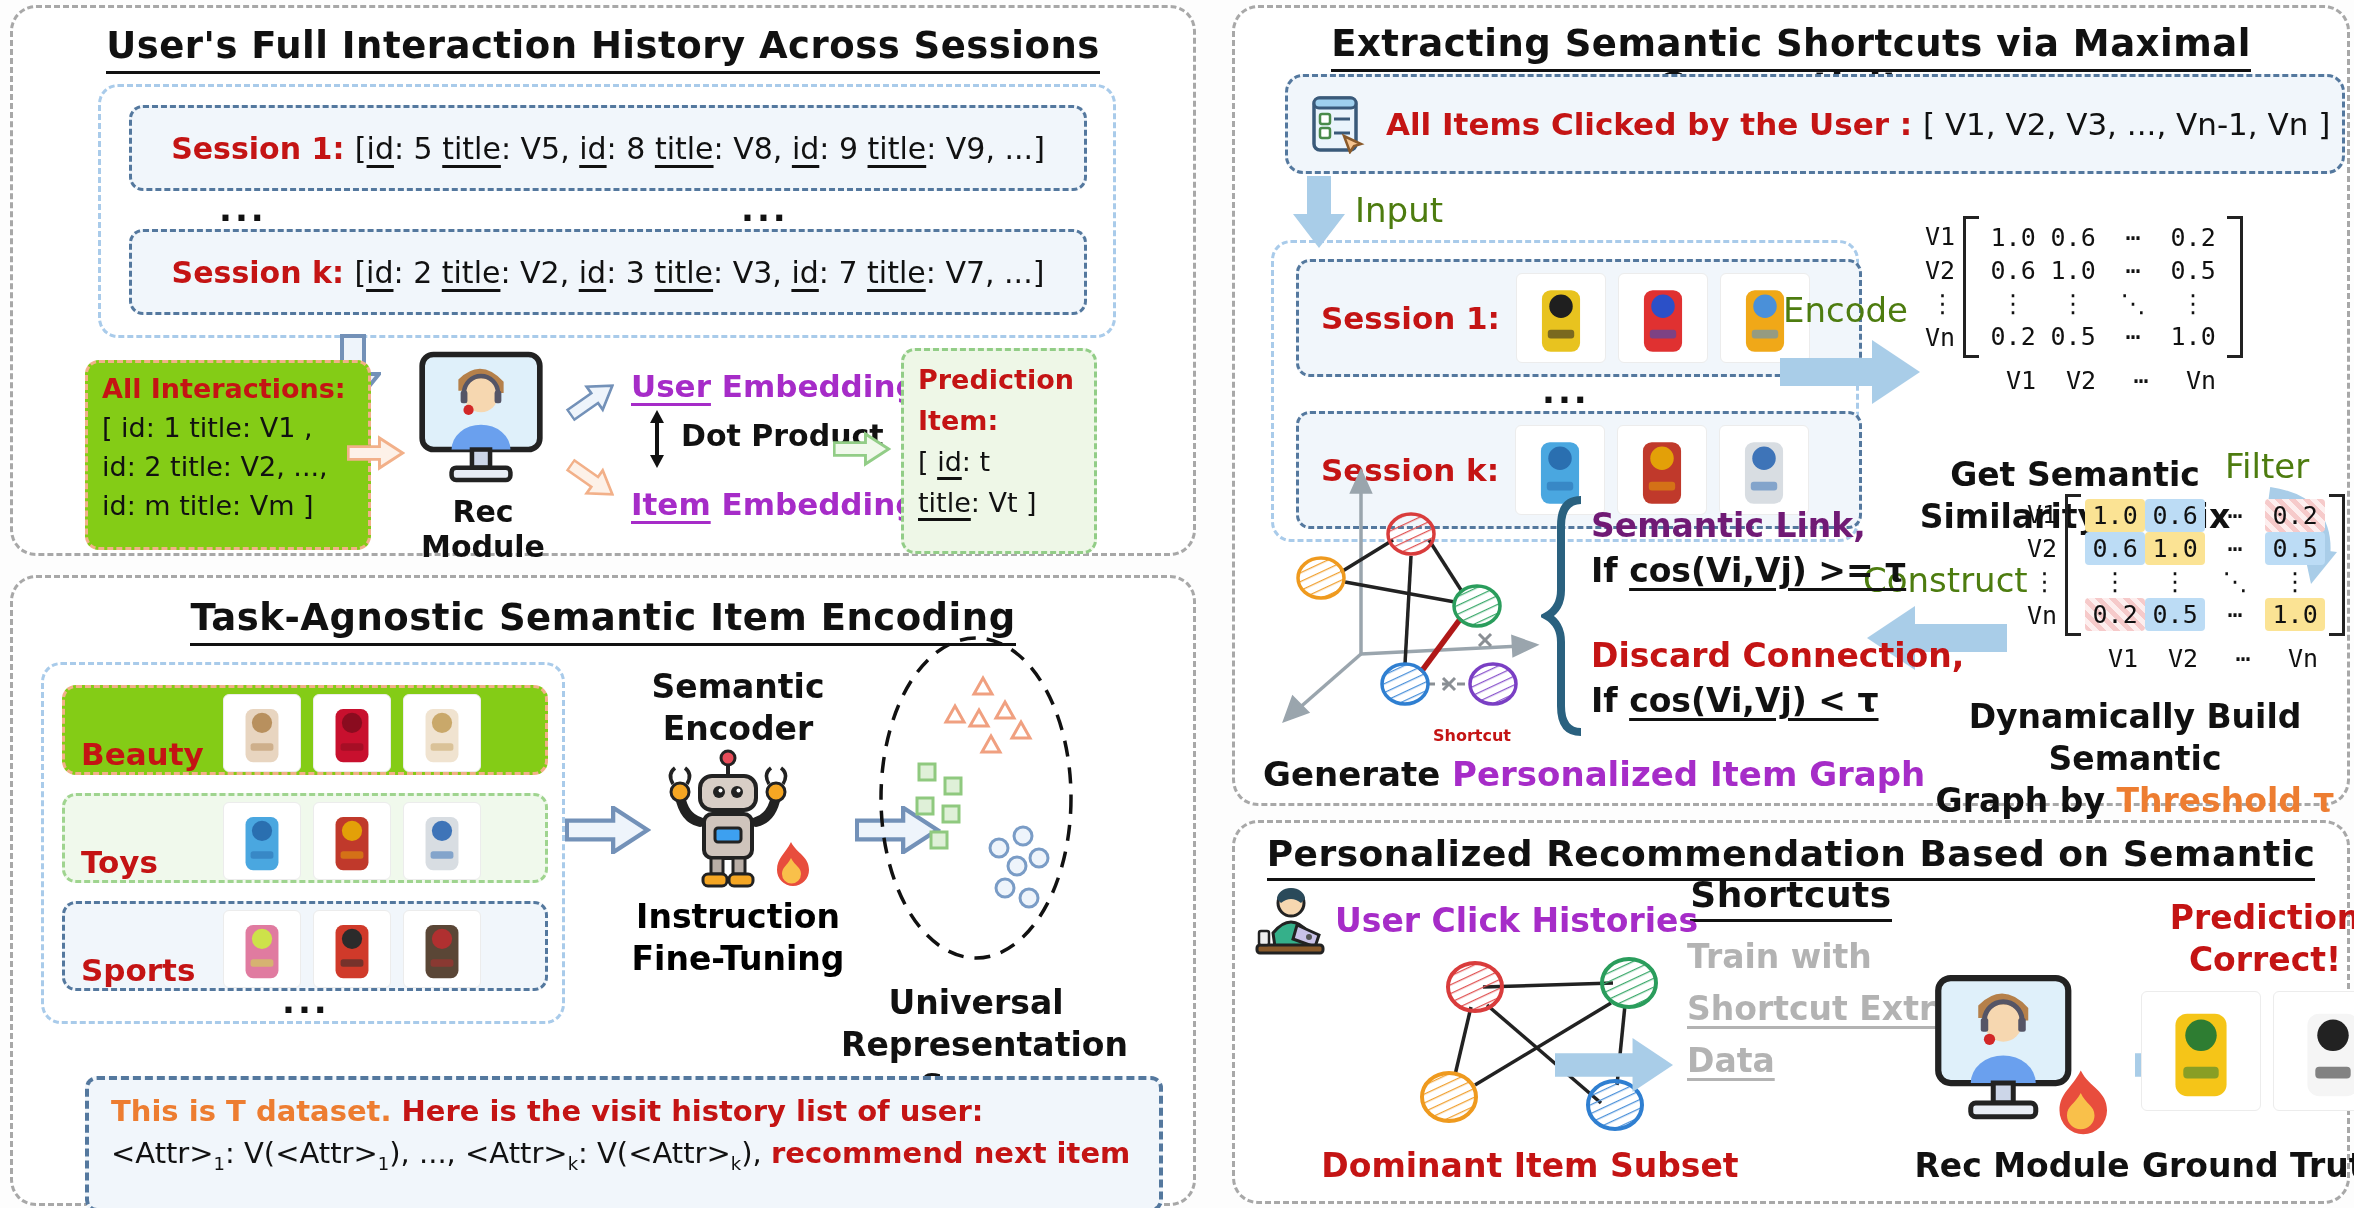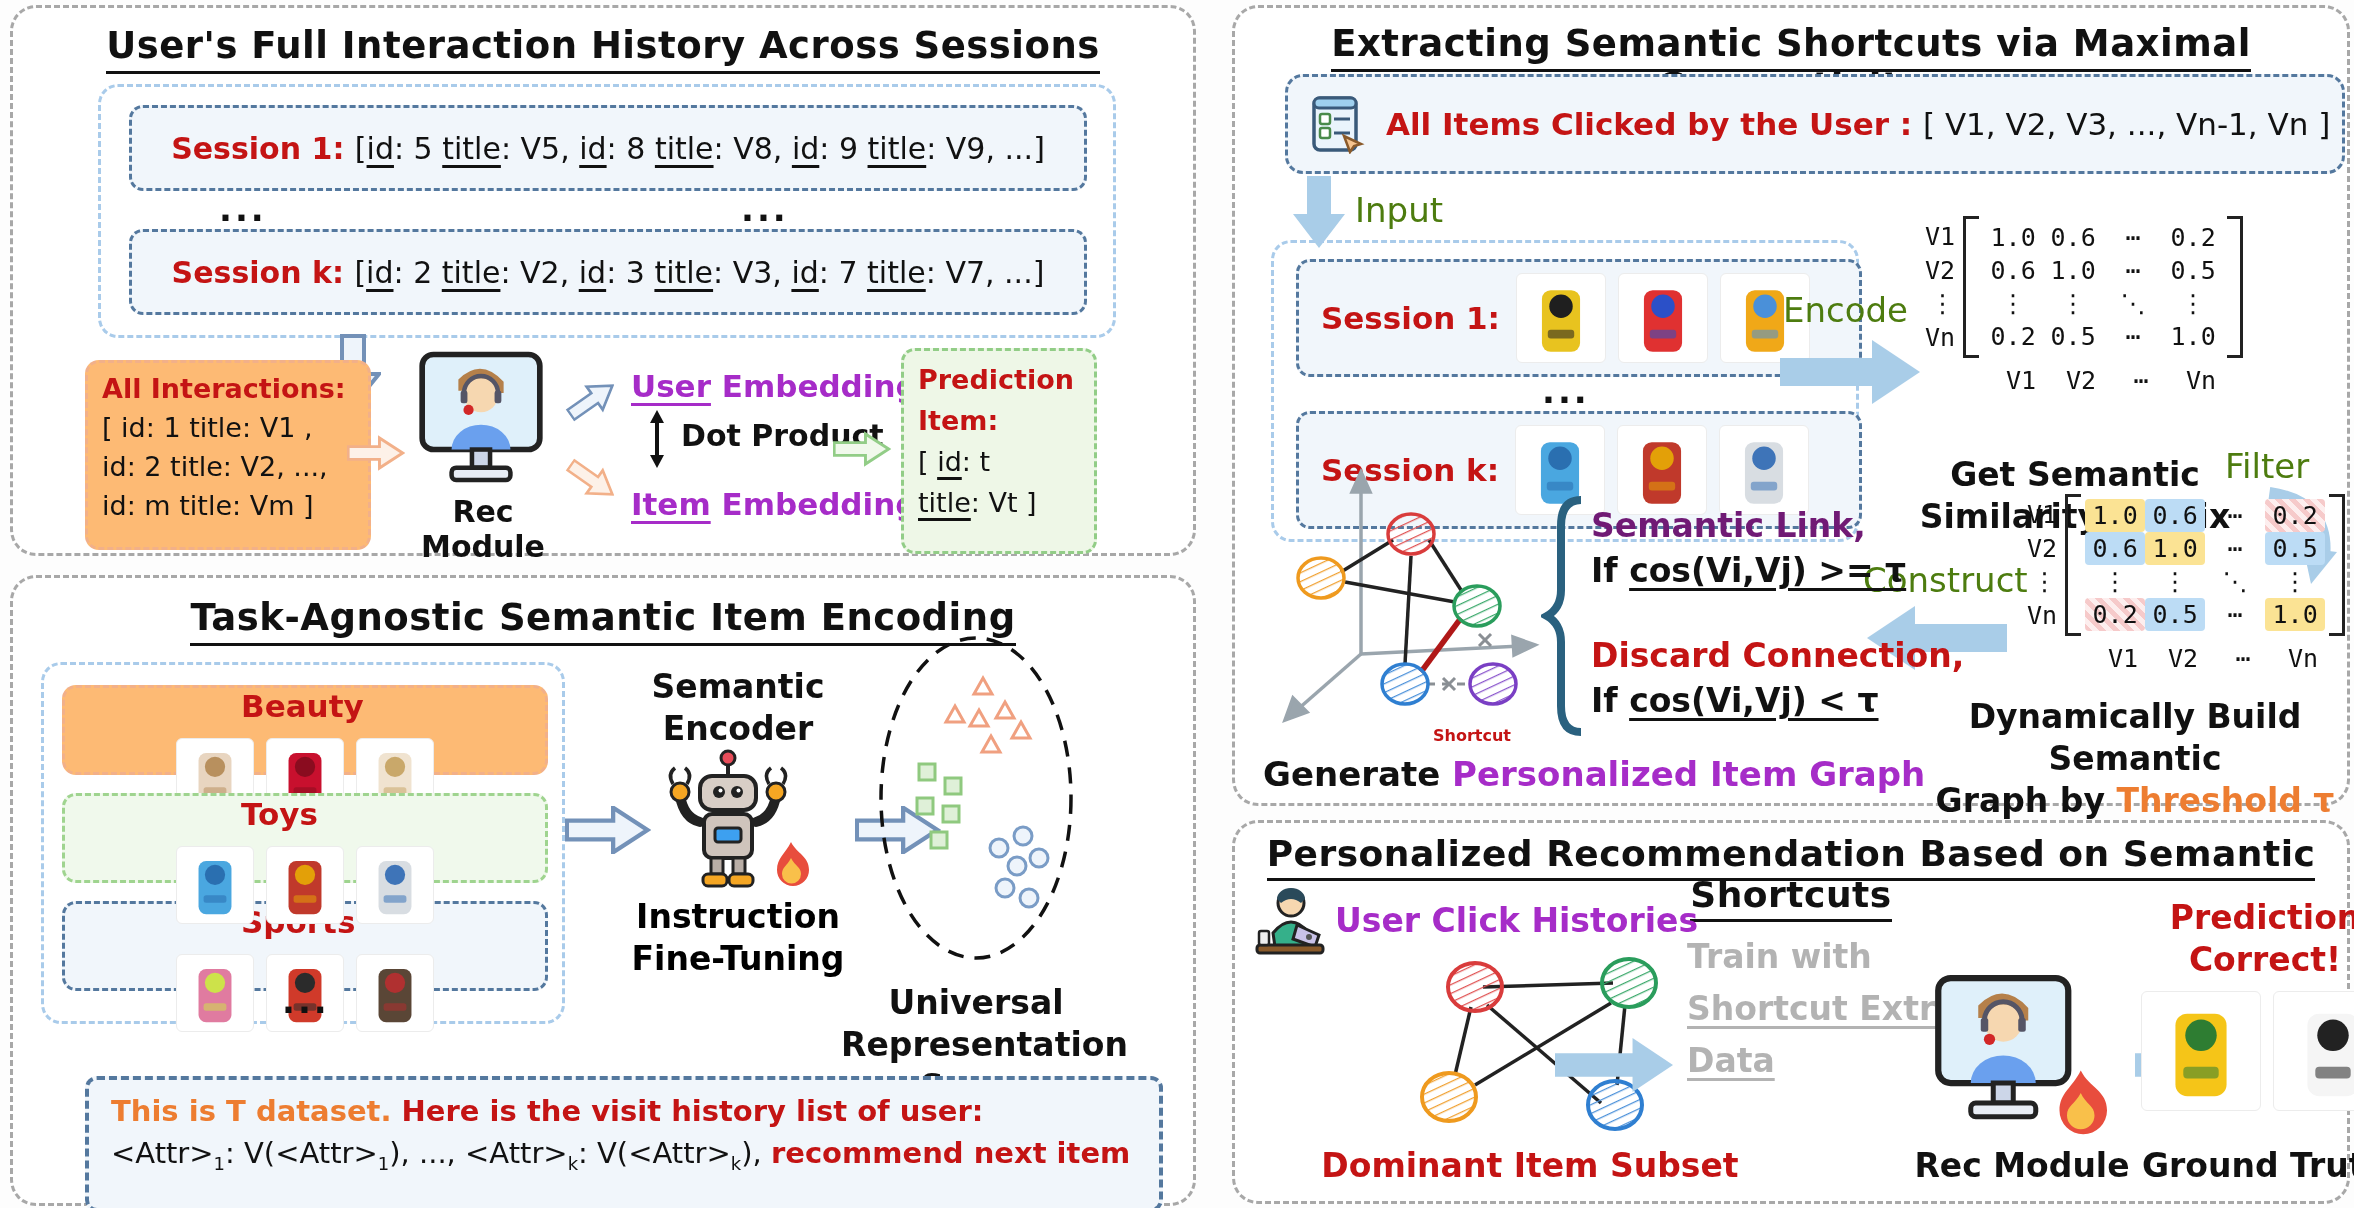--- a/index.html
+++ b/index.html
@@ -14,27 +14,27 @@
            display:flex;align-items:center;justify-content:center;font-size:30px;}
   .dots{position:absolute;font-size:34px;font-weight:700;letter-spacing:3px;color:#111;}
   .c-red{color:#c41414;font-weight:600;}
   .c-orange{color:#ed7d31;font-weight:600;}
   .c-purple{color:#a62cc8;font-weight:600;}
   .c-green{color:#701a75;font-weight:600;}
   .c-blue{color:#000000;font-weight:600;}
   .c-gray{color:#b3b3b3;font-weight:600;}
   .u{text-decoration:underline;text-underline-offset:6px;text-decoration-thickness:2.5px;}
   sub.seg{font-size:62%;}
-  .peachbox{border:3.5px dashed #f2b089;background:#fdba74;border-radius:14px;}
+  .peachbox{border:3.5px dashed #f2b089;background:#84cc16;border-radius:14px;}
   .greenbox{border:3.5px dashed #92cd87;background:#eef7e7;border-radius:14px;}
   .steelbox{border:4px dashed #54789e;background:#f1f6fb;border-radius:12px;}
   .lbl{white-space:nowrap;}
   .thumb{display:inline-block;background:#fff;border:1px solid #ececec;border-radius:6px;}
   .thumb svg{display:block;}
-  .catrow{position:absolute;display:flex;align-items:center;border-radius:14px;padding:0 16px;gap:14px;flex-direction:column;}
+  .catrow{position:absolute;display:flex;align-items:flex-end;border-radius:14px;padding:0 16px;gap:14px;}
   .catlabel{font-size:31px;width:128px;}
   
   .mx{position:absolute;font-family:"DejaVu Sans Mono","Liberation Mono",monospace;}
   .mx-body{display:flex;align-items:stretch;}
   .mx-rl{display:flex;flex-direction:column;justify-content:space-between;align-items:flex-end;
          padding:6px 8px 6px 0;font-size:25px;}
   .mx-br{width:13px;border:3px solid #222;}
   .mx-br.l{border-right:none;}
   .mx-br.r{border-left:none;}
   .mx-grid{display:grid;padding:5px 4px;}

